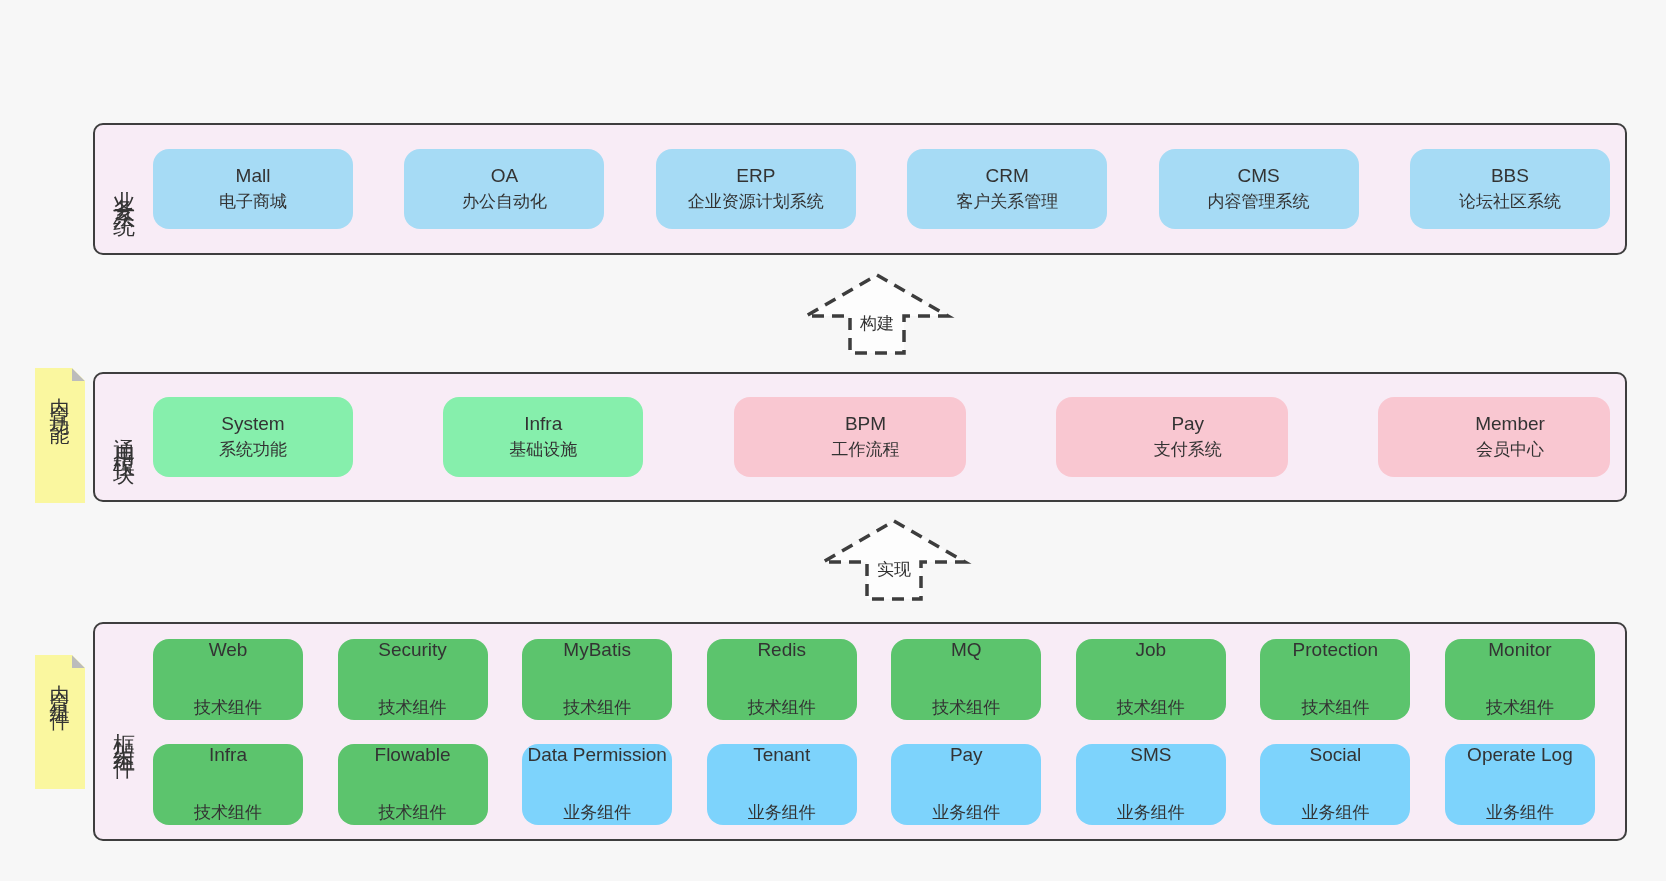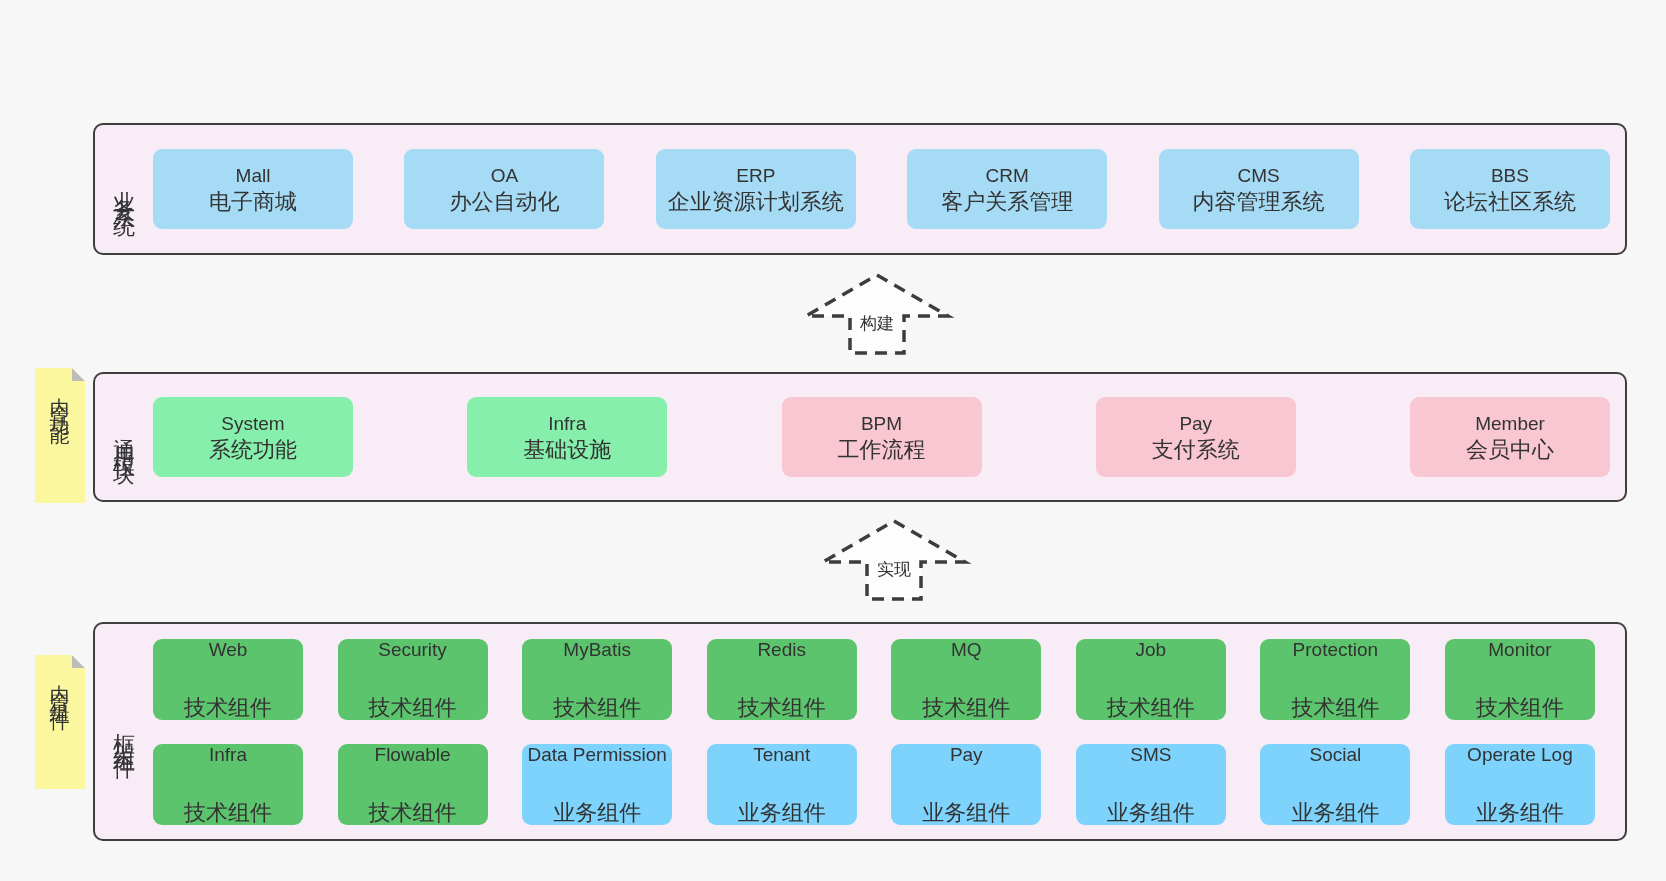--- a/index.html
+++ b/index.html
@@ -24,30 +24,30 @@
     font-size:22px;letter-spacing:8px;color:#333;line-height:1;
   }
   .panel-rows{
     flex:1;display:flex;flex-direction:column;justify-content:center;
     gap:24px;padding-right:15px;
   }
   .panel-2 .panel-rows{padding-right:30px;}
   .row{display:flex;justify-content:space-between;}
   
   .box{
-    height:80px;border-radius:9px;display:flex;flex-direction:column;
+    height:80px;border-radius:16px;display:flex;flex-direction:column;
     align-items:center;justify-content:center;text-align:center;color:#333;
   }
   .panel-0 .box,.panel-1 .box{width:200px;}
   .panel-2 .box{width:150px;height:81px;gap:32px;}
   .box .en{font-size:19px;line-height:26px;}
-  .box .zh{font-size:22px;line-height:26px;}
+  .box .zh{font-size:17px;line-height:26px;}
   .blue{background:#a6dbf5;}
   .red{background:#86efac;}
-  .pink{background:#f9c7d1;}
+  .pink{background:#f9c7d1;padding-left:32px;}
   .green{background:#5cc46d;}
   .lightgreen{background:#7dd3fc;}
   
   .note{
     position:absolute;left:35px;width:50px;background:#faf79f;
     display:flex;justify-content:center;
     clip-path:polygon(0 0,calc(100% - 13px) 0,100% 13px,100% 100%,0 100%);
   }
   .note-0{top:368px;height:135px;}
   .note-1{top:655px;height:134px;}

